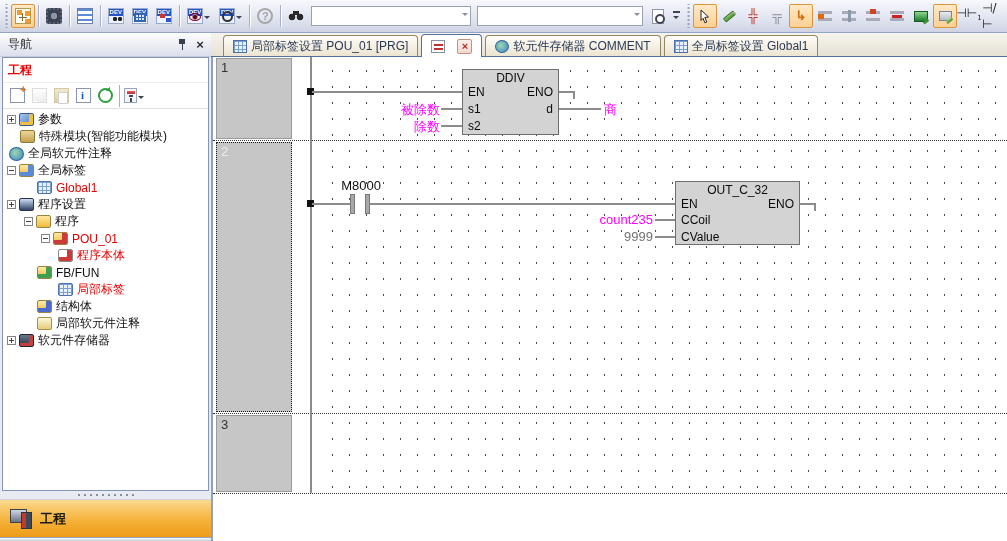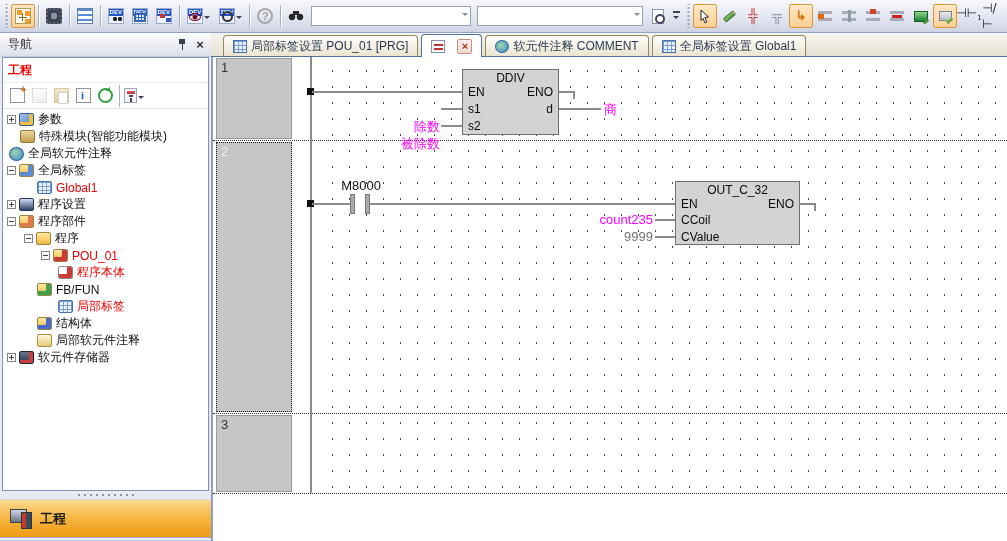--- a/index.html
+++ b/index.html
@@ -334,25 +334,20 @@
           </div>
         <div class="trow lv1 red" style="padding-left:34px">
             <span class="nico nv-table"></span>
             <span class="tlabel">Global1</span>
           </div>
         <div class="trow lv0">
             <span class="exp plus"></span>
             <span class="nico nv-monitor"></span>
             <span class="tlabel">程序设置</span>
           </div>
-        <div class="trow lv0">
-            <span class="exp minus"></span>
-            <span class="nico nv-fparts"></span>
-            <span class="tlabel">程序部件</span>
-          </div>
         <div class="trow lv1">
             <span class="exp minus"></span>
             <span class="nico nv-folder"></span>
             <span class="tlabel">程序</span>
           </div>
         <div class="trow lv2 red">
             <span class="exp minus"></span>
             <span class="nico nv-pou"></span>
             <span class="tlabel">POU_01</span>
           </div>
@@ -397,21 +392,21 @@
     <div class="tab">
         <span class="ticon t-table"></span>
         <span>局部标签设置 POU_01 [PRG]</span>
       </div>
     <div class="tab active">
         <span class="ticon t-ladder"></span>
         <span class="tabx">×</span>
       </div>
     <div class="tab">
         <span class="ticon t-comment"></span>
-        <span>软元件注释 COMMENT</span>
+        <span>软元件存储器 COMMENT</span>
       </div>
     <div class="tab">
         <span class="ticon t-table"></span>
         <span>全局标签设置 Global1</span>
       </div>
   </div>
 
   <div id="canvas">
     <div id="prog">
       <div id="gridbg"></div>
@@ -429,21 +424,21 @@
       <div class="jdot" style="left:94px; top:31px;"></div>
       <div class="wire" style="left:99px; top:34px; width:150px;"></div>
       <div class="fblock" style="left:249px; top:12px; width:97px; height:66px;">
         <div class="ftitle">DDIV</div>
         <span class="fport" style="left:5px; top:15px;">EN</span>
         <span class="fport" style="left:5px; top:32px;">s1</span>
         <span class="fport" style="left:5px; top:49px;">s2</span>
         <span class="fport" style="right:5px; top:15px;">ENO</span>
         <span class="fport" style="right:5px; top:32px;">d</span>
       </div>
-      <div class="opnd magenta" style="left:132px; top:44px; width:95px; text-align:right;margin-top:34px;">被除数</div>
+      <div class="opnd magenta" style="left:132px; top:44px; width:95px; text-align:right;">被除数</div>
       <div class="wire" style="left:228px; top:51px; width:21px;"></div>
       <div class="opnd magenta" style="left:132px; top:61px; width:95px; text-align:right;">除数</div>
       <div class="wire" style="left:228px; top:68px; width:21px;"></div>
       <div class="wire" style="left:346px; top:51px; width:42px;"></div>
       <div class="opnd magenta" style="left:391px; top:44px;">商</div>
       <div class="wire" style="left:346px; top:34px; width:16px;"></div>
       <div class="vwire" style="left:360px; top:34px; height:8px;"></div>
 
       <div class="jdot" style="left:94px; top:143px;"></div>
       <div class="opnd" style="left:112px; top:121px; width:72px; text-align:center; color:#111;">M8000</div>

